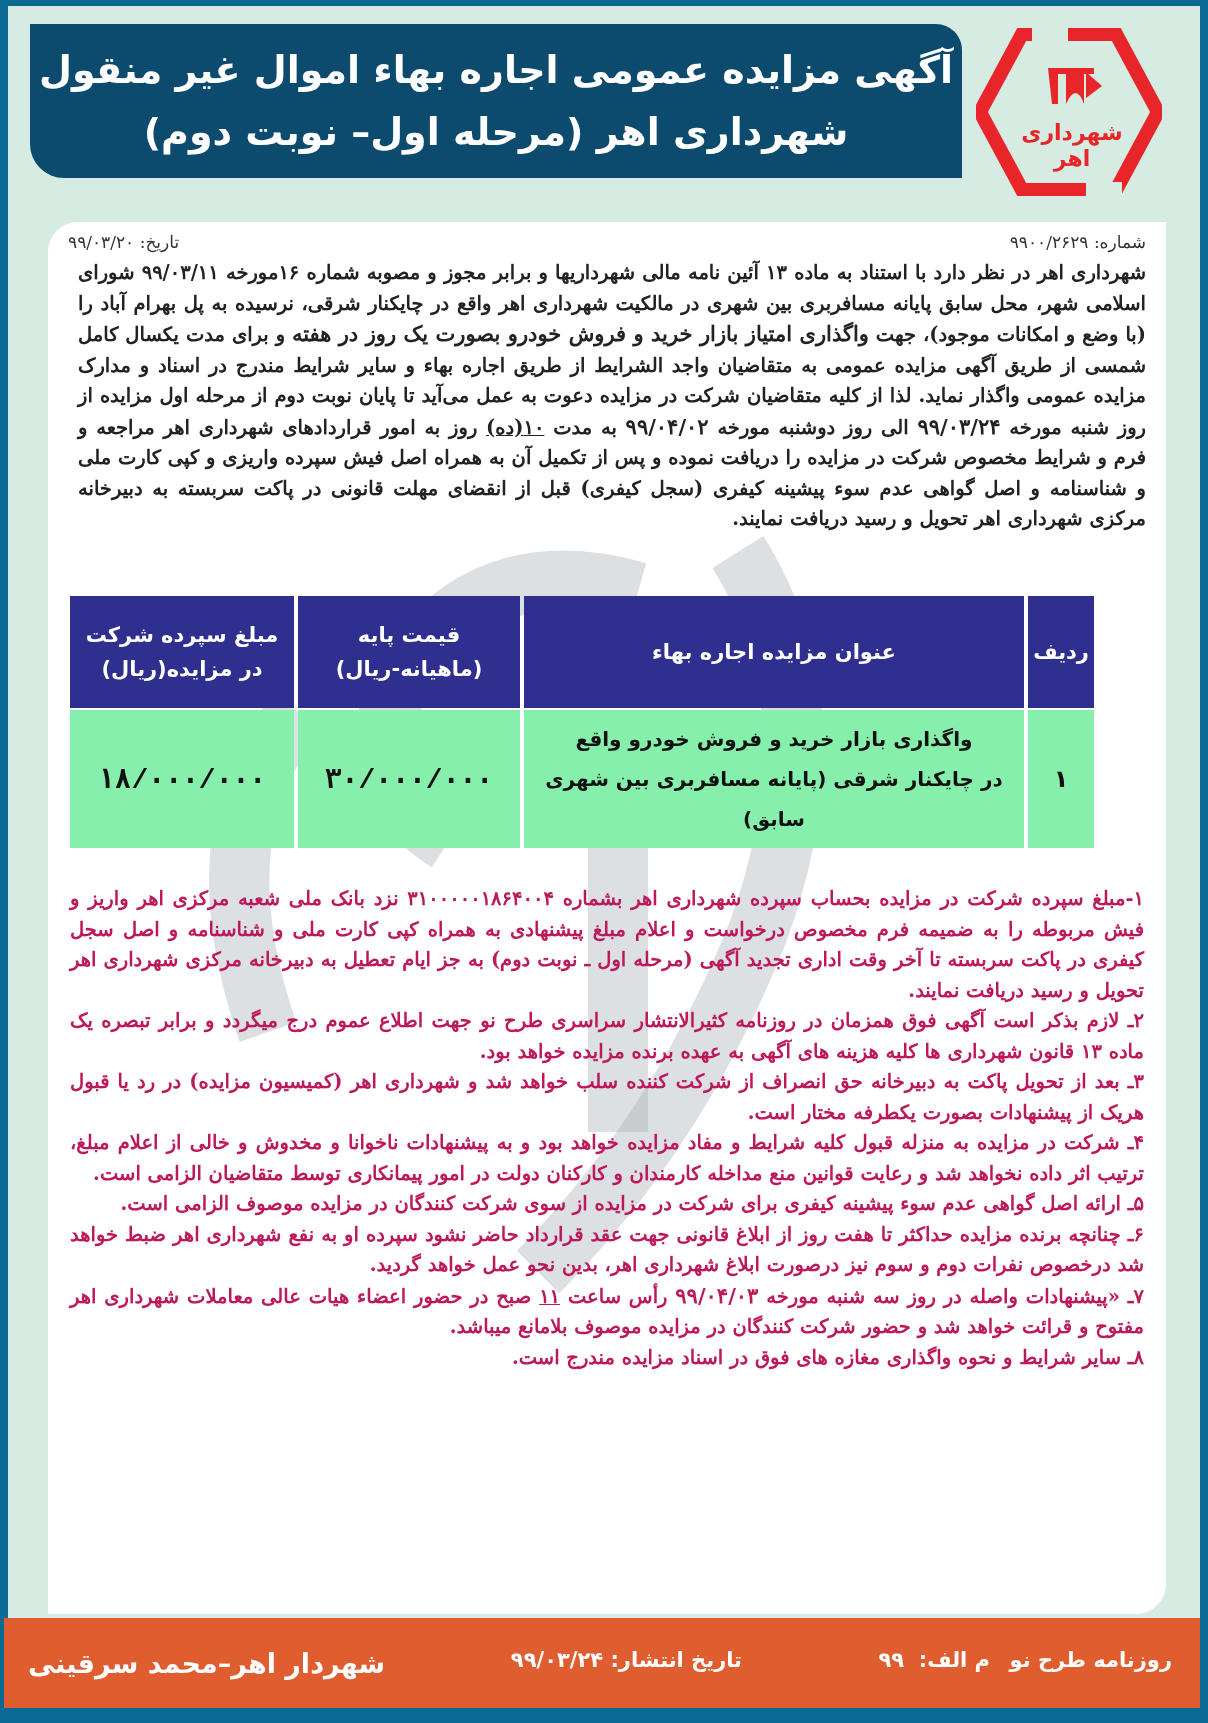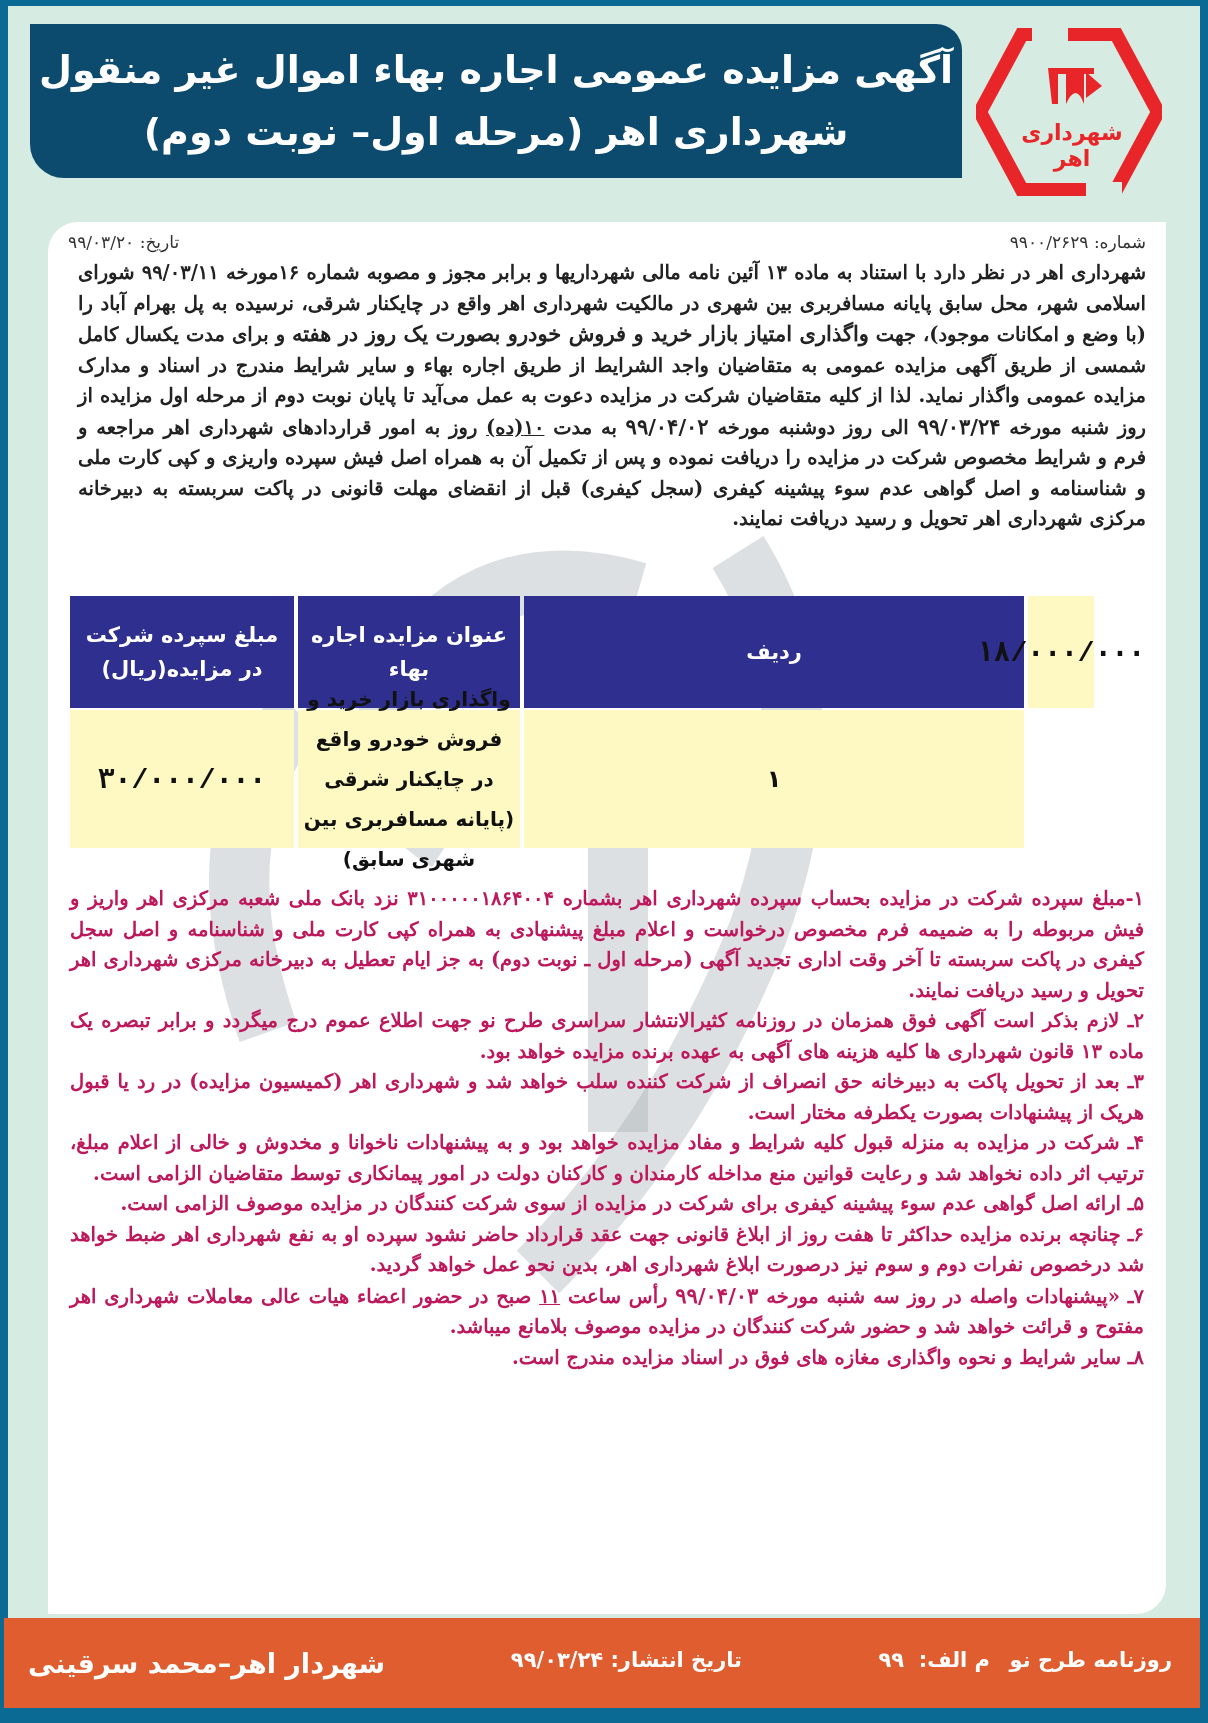--- a/index.html
+++ b/index.html
@@ -53,21 +53,21 @@
     grid-template-rows: 112px 138px;
     column-gap: 4px; row-gap: 2px;
     direction: ltr;
   }
   .th {
     background: #2e2f8e; color: #fff; font-family: "DejaVu Sans", sans-serif; font-weight: bold;
     display: flex; align-items: center; justify-content: center; text-align: center;
     font-size: 21px; line-height: 34px; direction: rtl;
   }
   .td {
-    background: #fef9c3; color: #111; font-family: "DejaVu Sans", sans-serif; font-weight: bold;
+    background: #86efac; color: #111; font-family: "DejaVu Sans", sans-serif; font-weight: bold;
     display: flex; align-items: center; justify-content: center; text-align: center;
     direction: rtl;
   }
   .td.num { font-size: 28px; font-family: Liberation Mono, monospace; }
   .td.title { font-size: 20px; line-height: 40px; }
   .td.idx { font-size: 24px; }
   .terms {
     position: absolute; top: 662px; left: 22px; right: 22px;
     font-size: 19.5px; line-height: 30.5px; text-align: justify; font-weight: bold; color: #be185d;
   }
@@ -129,20 +129,26 @@
     <span>شهرداری اهر در نظر دارد با  استناد به ماده  ۱۳ آئین نامه مالی شهرداریها و برابر  مجوز و مصوبه شماره ۱۶مورخه ۹۹/۰۳/۱۱ شورای اسلامی شهر، محل سابق پایانه مسافربری بین شهری در مالکیت شهرداری اهر واقع در چایکنار شرقی، نرسیده به پل بهرام آباد را (با وضع و امکانات موجود)، جهت </span><b class="big">واگذاری امتیاز بازار خرید و فروش خودرو بصورت یک روز در هفته</b><span> و برای مدت یکسال کامل شمسی از طریق آگهی مزایده عمومی به متقاضیان  واجد الشرایط از طریق اجاره بهاء و سایر شرایط مندرج در اسناد و مدارک مزایده عمومی واگذار نماید. لذا  از کلیه متقاضیان  شرکت در مزایده دعوت به عمل می‌آید تا پایان نوبت دوم از مرحله  اول مزایده از روز شنبه مورخه </span><b class="big">۹۹/۰۳/۲۴</b><span> الی روز دوشنبه مورخه </span><b class="big">۹۹/۰۴/۰۲</b><span> به مدت </span><b><u>۱۰(ده)</u></b><span> روز به امور قراردادهای شهرداری اهر مراجعه و فرم و شرایط مخصوص شرکت در مزایده را دریافت نموده و پس از تکمیل آن به همراه اصل فیش سپرده واریزی و کپی کارت ملی و شناسنامه و اصل گواهی عدم سوء پیشینه کیفری (سجل کیفری) قبل از انقضای مهلت قانونی در پاکت سربسته به دبیرخانه مرکزی شهرداری اهر تحویل و رسید دریافت نمایند.</span>
   </div>
 
   <div class="table">
     <div class="th">
       <div>
           <div>مبلغ سپرده شرکت</div>
           <div>در مزایده(ریال)</div>
         </div>
     </div>
+    <div class="th">
+      <div>
+          <div>قیمت  پایه</div>
+          <div>(ماهیانه-ریال)</div>
+        </div>
+    </div>
     <div class="th">عنوان مزایده اجاره بهاء</div>
     <div class="th">ردیف</div>
 
     <div class="td num">۱۸/۰۰۰/۰۰۰</div>
     <div class="td num">۳۰/۰۰۰/۰۰۰</div>
     <div class="td title">
       <div>
           <div>واگذاری بازار خرید و فروش خودرو واقع</div>
           <div>در چایکنار شرقی (پایانه مسافربری بین شهری سابق)</div>
         </div>

